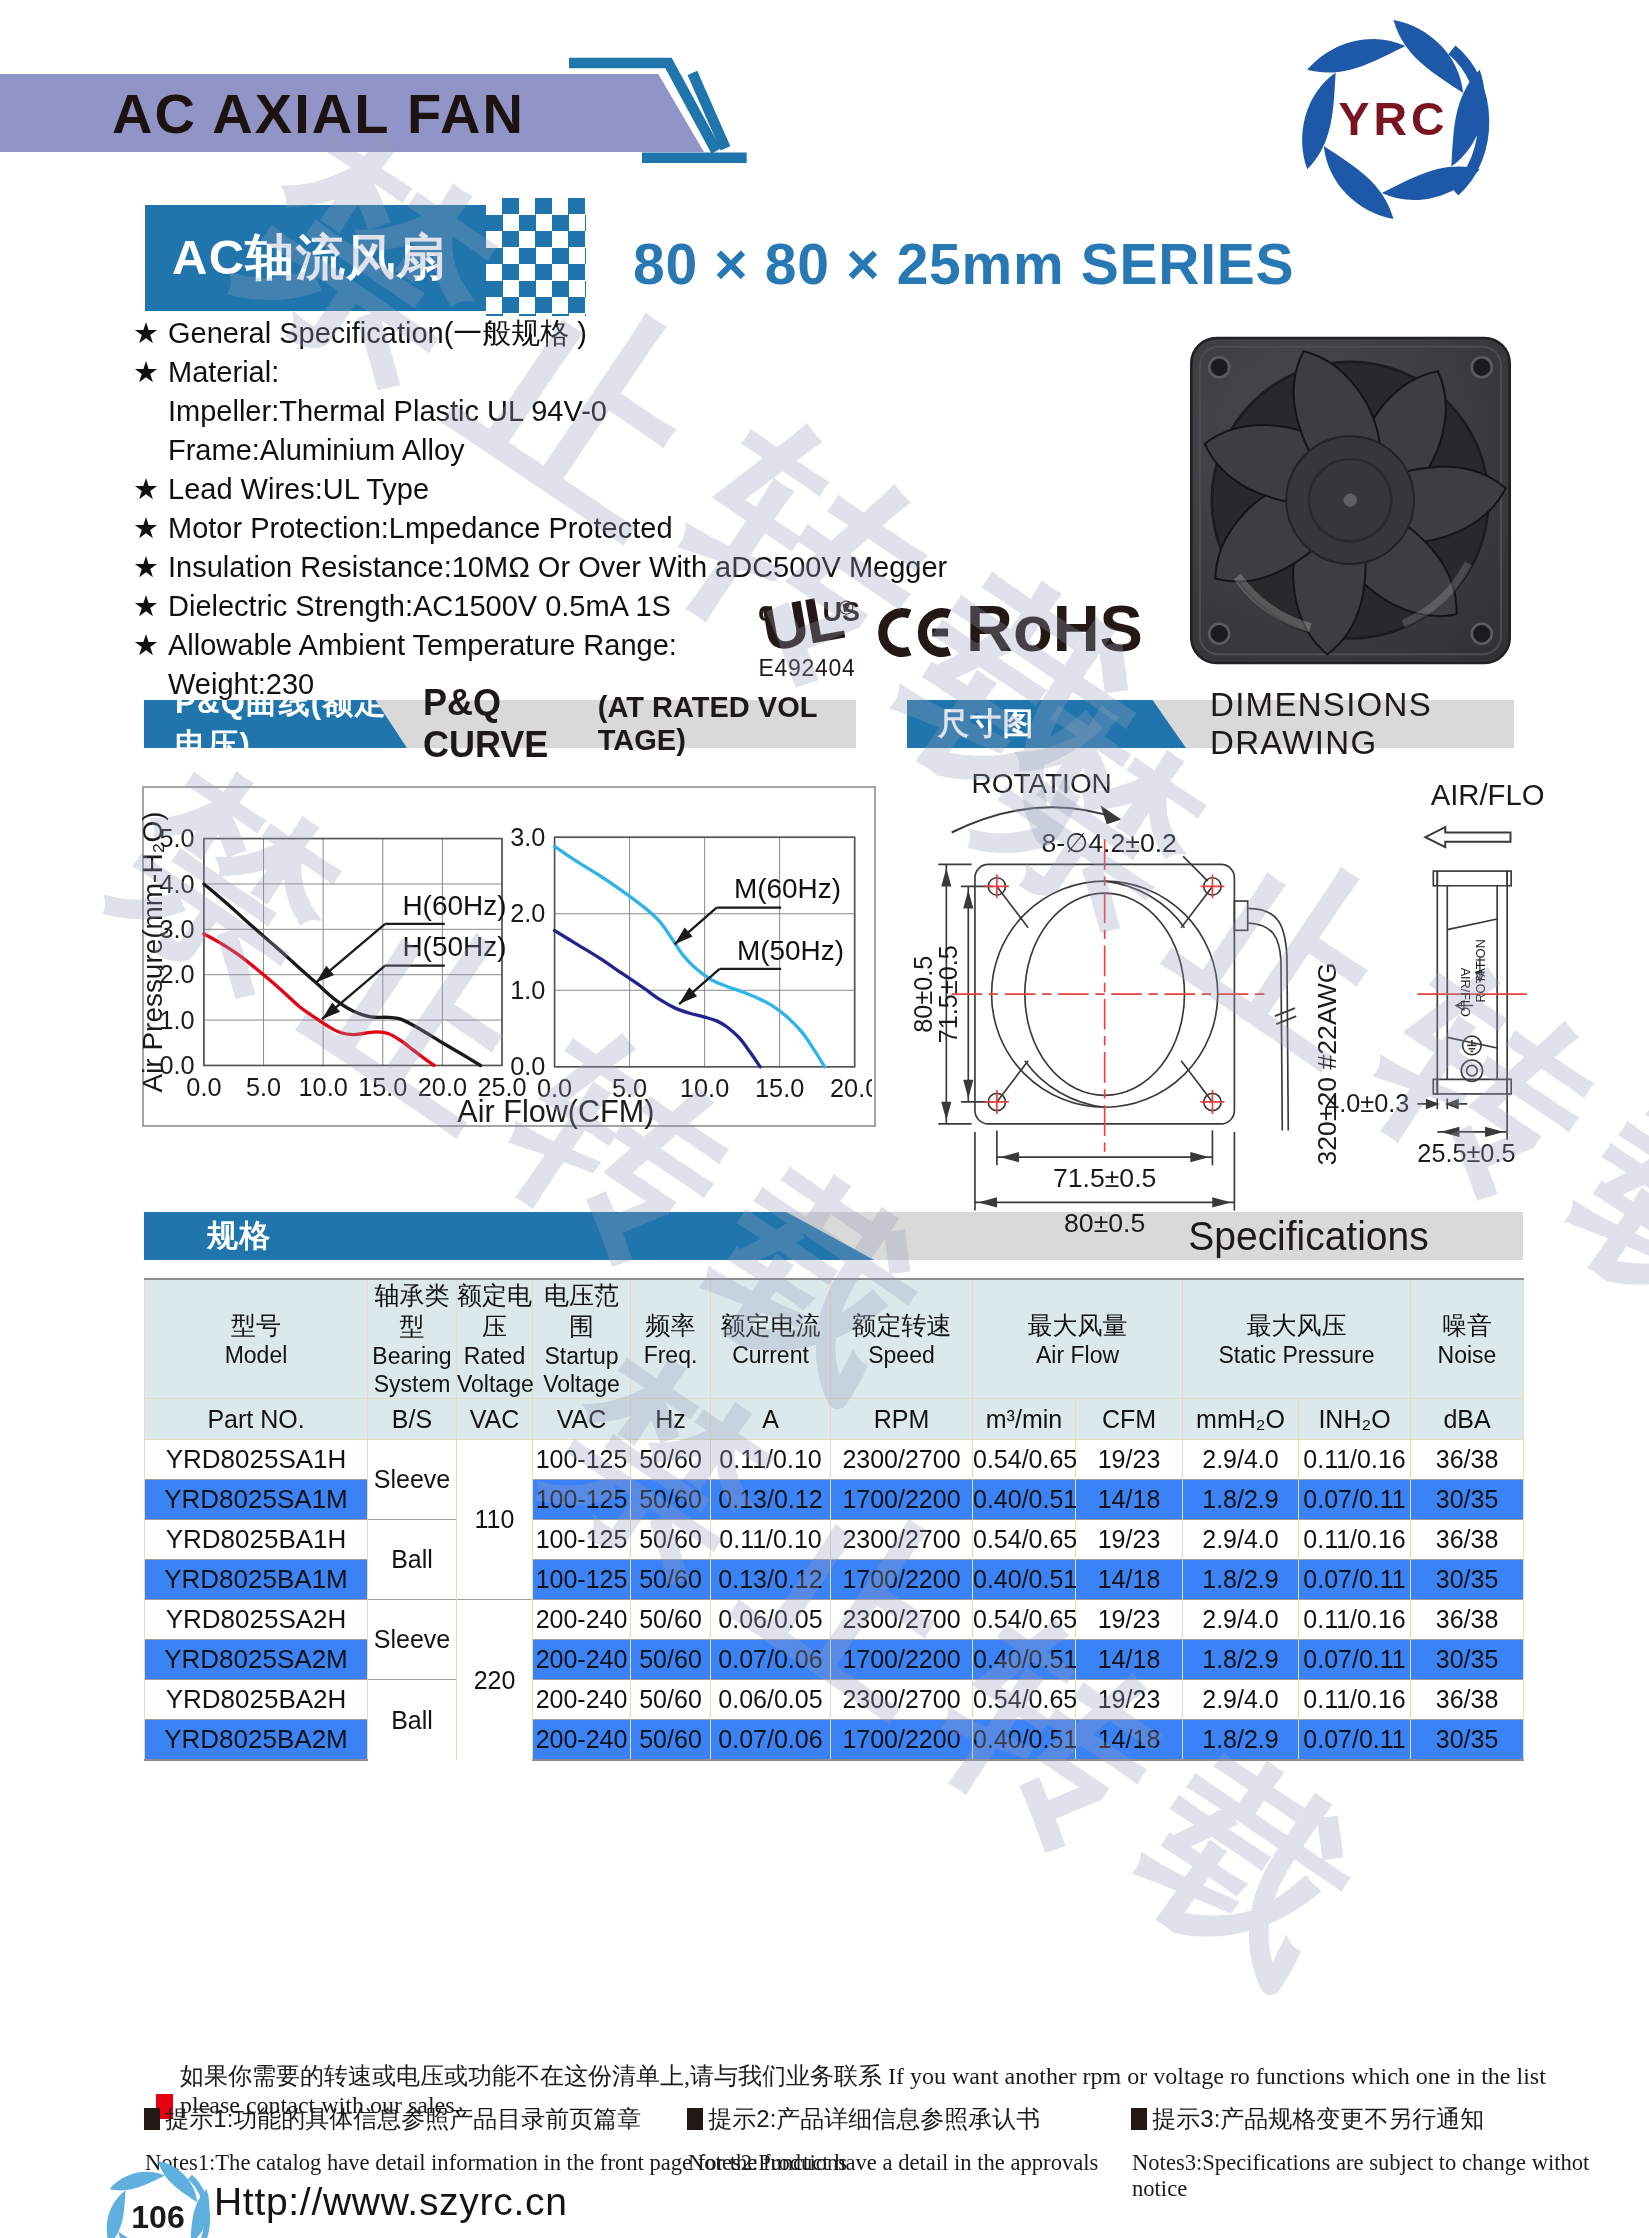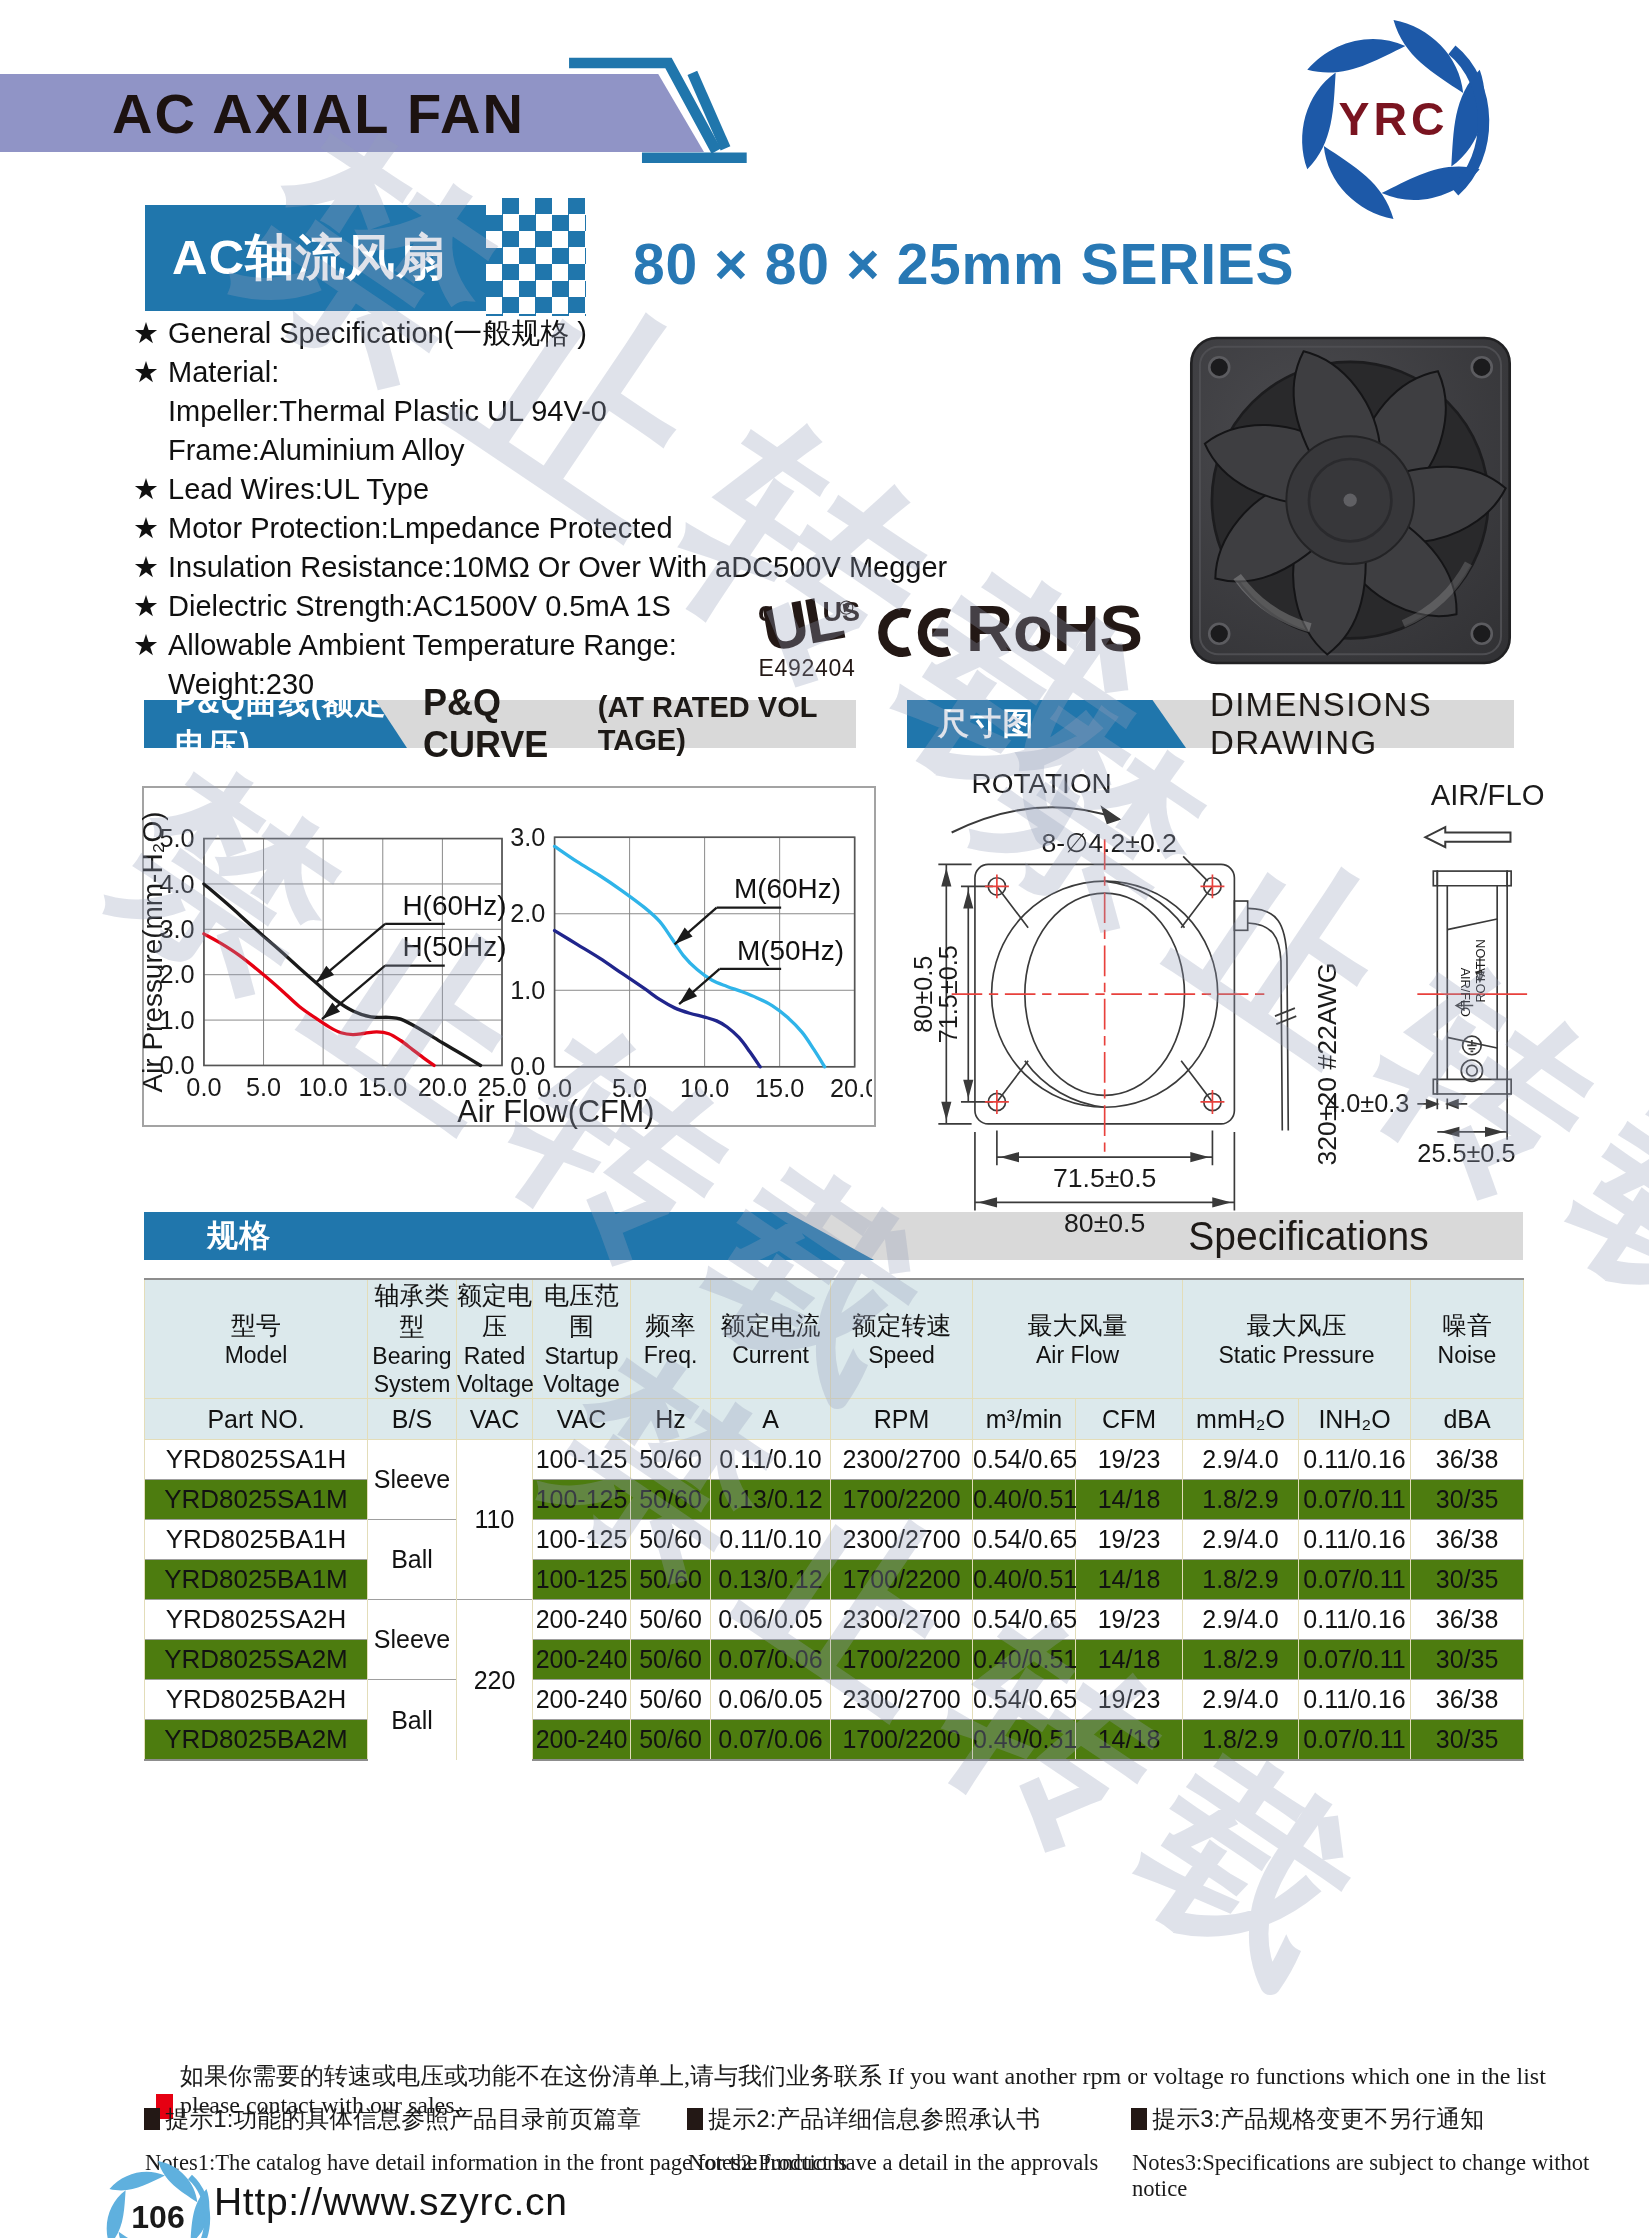--- a/index.html
+++ b/index.html
@@ -52,21 +52,21 @@
   .spec-table{position:absolute;left:144px;top:1278px;width:1379px;border-collapse:collapse;
               table-layout:fixed;text-align:center;color:#121212;}
   .spec-table td,.spec-table th{border-right:1.3px solid #e3ddb9;border-left:1.3px solid #e3ddb9;
               font-weight:400;padding:0;}
   .spec-table thead th{background:#dce9ec;border-bottom:1.3px solid #e3ddb9;border-top:2px solid #8d8d8d;}
   .spec-table thead tr.units th{border-top:1.3px solid #e3ddb9;height:40px;font-size:25px;}
   .spec-table thead tr.names th{height:72px;}
   .cnh{font-size:25px;line-height:31px;}
   .enh{font-size:23px;line-height:28px;}
   .spec-table tbody td{height:39px;font-size:25px;border-top:1.3px solid #9f9f9f;background:#fff;}
-  .spec-table tbody tr.alt td{background:#4d7c0f;}
+  .spec-table tbody tr.alt td{background:#3b82f6;}
   .spec-table tbody td.merge{background:#fff !important;font-size:25px;}
   .spec-table tbody td.model{font-size:26px;}
   .spec-table tbody tr:last-child td{border-bottom:2px solid #8d8d8d;}
 
   
   .rednote{left:144px;top:2060px;width:1397px;font-size:24px;color:#1a1a1a;
            font-family:"Liberation Serif",serif;display:flex;align-items:flex-end;margin-left:12px;}
   .redsq{display:inline-block;width:17.3px;height:25px;background:#e60012;margin-right:6.7px;flex:none;}
   .note-cn{font-size:24px;color:#1a1a1a;display:flex;align-items:center;}
   .blacksq{display:inline-block;width:16px;height:22.6px;background:#231815;margin-right:5.3px;flex:none;}

